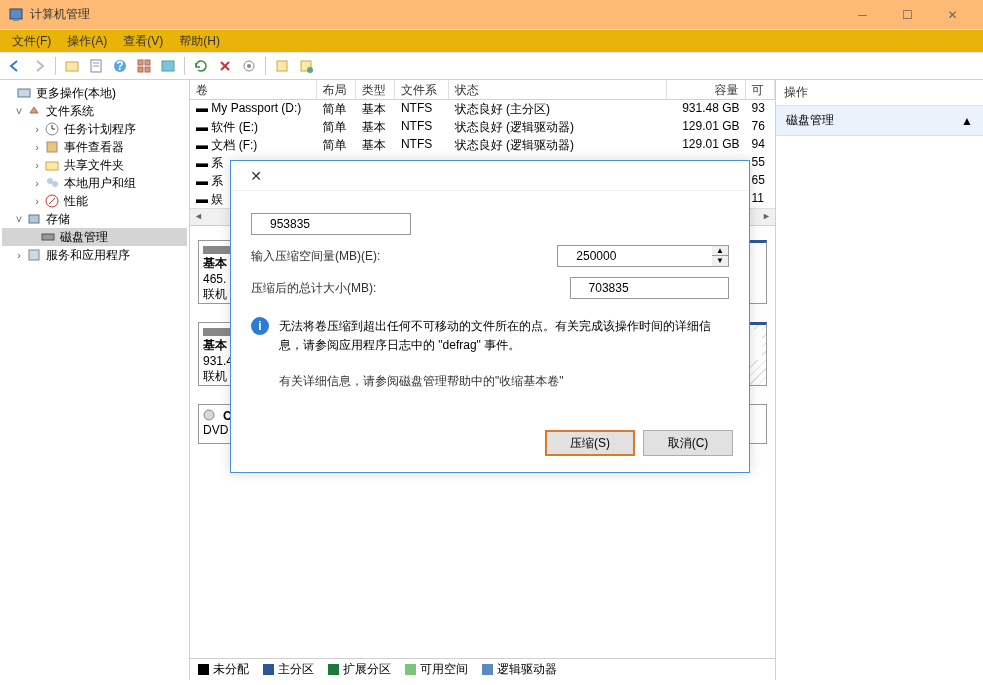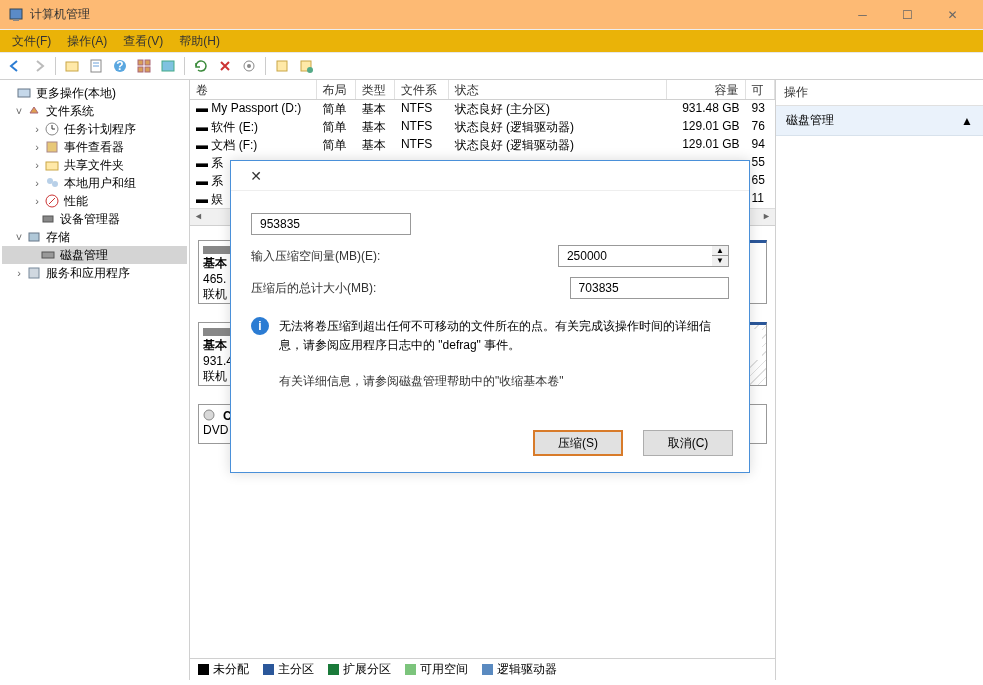--- a/index.html
+++ b/index.html
@@ -38,28 +38,28 @@
 .actions .sect{padding:6px 10px;background:#eaf2fb;border-bottom:1px solid #d8e2ec;display:flex;justify-content:space-between;align-items:center}
 .actions .item{padding:6px 20px;display:flex;justify-content:space-between;align-items:center}
 
 .dialog{position:absolute;left:230px;top:160px;width:520px;background:#fff;border:1px solid #4a90d9;box-shadow:0 0 12px rgba(0,0,0,.15);z-index:10}
 .dlg-title{height:30px;display:flex;align-items:center;padding:0 10px;background:#fff;border-bottom:1px solid #eee}
 .dlg-title .t{flex:1;color:#333}
 .dlg-title .x{width:30px;text-align:center;font-size:14px;color:#333}
 .dlg-body{padding:12px 20px}
 .dlg-row{display:flex;align-items:center;margin:10px 0}
 .dlg-row .lbl{width:320px;color:#333}
-.dlg-row .val{width:160px;height:22px;border:1px solid #999;padding:2px 8px;background:#fff;display:flex;align-items:center}
+.dlg-row .val{width:160px;height:22px;border:1px solid #999;padding:2px 18px;background:#fff;display:flex;align-items:center}
 .dlg-row .spin{display:flex;flex-direction:column;border:1px solid #999;border-left:none}
 .dlg-row .spin div{width:16px;height:10px;font-size:8px;text-align:center;background:#f0f0f0;border-bottom:1px solid #999;line-height:9px}
 .dlg-row .spin div:last-child{border-bottom:none}
 .dlg-info{display:flex;gap:10px;margin:18px 0;line-height:1.6}
 .dlg-info .ii{width:18px;height:18px;border-radius:50%;background:#2b7cd3;color:#fff;text-align:center;font-weight:bold;line-height:18px;flex-shrink:0}
 .dlg-link{margin:14px 0 20px 28px;color:#333}
-.dlg-buttons{display:flex;justify-content:flex-end;gap:20px;padding:8px 16px 16px}
+.dlg-buttons{display:flex;justify-content:flex-end;gap:8px;padding:8px 16px 16px}
 .dlg-buttons button{width:90px;height:26px;border:1px solid #adadad;background:#e1e1e1}
 .dlg-buttons button.primary{border:2px solid #d87b2a}
 .svg16{width:16px;height:16px}
 .scrollbar-h{height:17px;background:#f0f0f0;border-top:1px solid #ddd;display:flex;align-items:center}
 .scrollbar-h .arr{width:17px;height:17px;background:#f0f0f0;text-align:center;line-height:15px;color:#666;font-size:9px}
 .scrollbar-h .track{flex:1}
 </style>
 </head>
 <body>
 
@@ -221,28 +221,20 @@
     <div class="tree-item" style="padding-left:28px">
         <span class="exp">›</span>
         <span class="ticon">
           <svg class="svg16">
             <circle cx="8" cy="8" r="6" fill="#fff" stroke="#c33"></circle>
             <line x1="5" y1="11" x2="11" y2="5" stroke="#c33"></line>
           </svg>
         </span>
         <span>性能</span>
       </div>
-    <div class="tree-item" style="padding-left:38px">
-        <span class="ticon">
-          <svg class="svg16">
-            <rect x="3" y="5" width="10" height="6" fill="#888" stroke="#555"></rect>
-          </svg>
-        </span>
-        <span>设备管理器</span>
-      </div>
     <div class="tree-item" style="padding-left:10px">
         <span class="exp">˅</span>
         <span class="ticon">
           <svg class="svg16">
             <rect x="3" y="4" width="10" height="8" fill="#b0c8d8" stroke="#678"></rect>
           </svg>
         </span>
         <span>存储</span>
       </div>
     <div class="tree-item selected" style="padding-left:38px">

